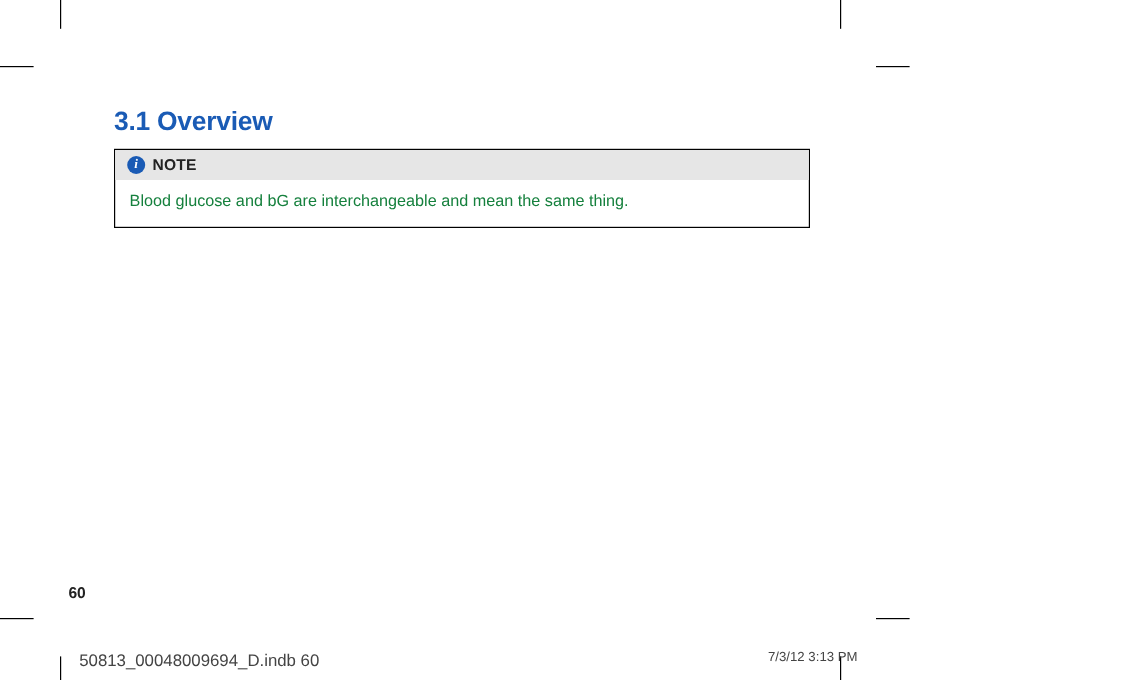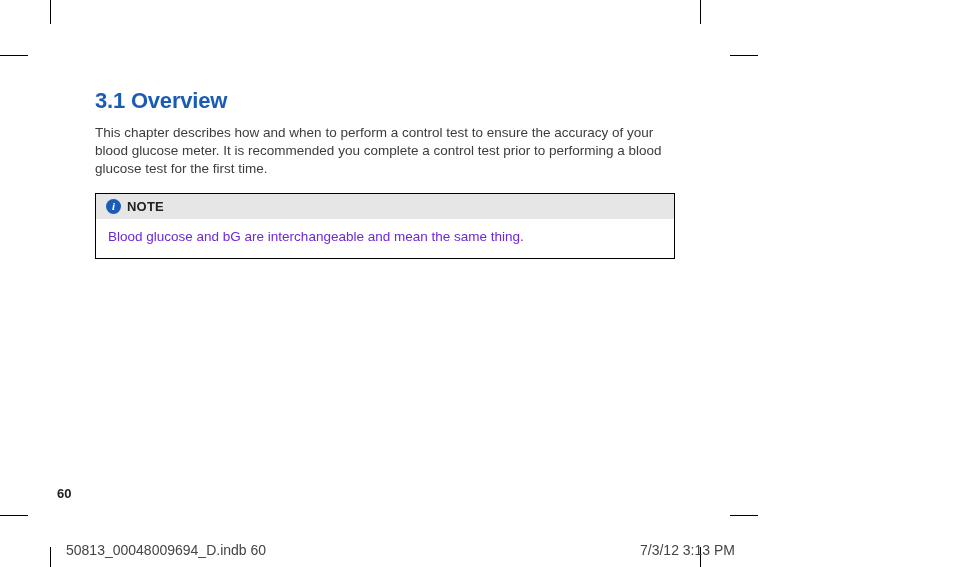--- a/index.html
+++ b/index.html
@@ -76,21 +76,21 @@
       font-size: 13px;
       color: #222;
       font-family: "Arial Narrow", Arial, Helvetica, sans-serif;
       font-stretch: condensed;
       letter-spacing: 0.2px;
       text-align: right;
     }
     .note-body {
       padding: 10px 12px 14px 12px;
       font-size: 13.5px;
-      color: #6d28d9;
+      color: #15803d;
       font-family: "Arial Narrow", Arial, Helvetica, sans-serif;
       font-stretch: condensed;
     }
     .page-number {
       position: absolute;
       left: 57px;
       top: 486px;
       font-weight: 700;
       font-size: 13px;
       color: #222;
@@ -102,39 +102,38 @@
       position: absolute;
       left: 66px;
       top: 542px;
       font-size: 14px;
       color: #444;
     }
     .footer-right {
       position: absolute;
       left: 640px;
       top: 542px;
-      font-size: 14px;
+      font-size: 11px;
       color: #444;
     }
   </style>
 </head>
 <body>
 
 <div class="crop-mark cm-top-left-v"></div>
 <div class="crop-mark cm-top-right-v"></div>
 <div class="crop-mark cm-left-top-h"></div>
 <div class="crop-mark cm-right-top-h"></div>
 <div class="crop-mark cm-left-bot-h"></div>
 <div class="crop-mark cm-right-bot-h"></div>
 <div class="crop-mark cm-bot-left-v"></div>
 <div class="crop-mark cm-bot-right-v"></div>
 
 <div class="page">
   <h2 class="heading">3.1 Overview</h2>
-  <p class="body-text">This chapter describes how and when to perform a control test to ensure the accuracy of your blood glucose meter. It is recommended you complete a control test prior to performing a blood glucose test for the first time.</p>
 
   <div class="note-box">
     <div class="note-header">
       <span class="info-icon">i</span>
       <span class="note-label">NOTE</span>
     </div>
     <div class="note-body">Blood glucose and bG are interchangeable and mean the same thing.</div>
   </div>
 </div>
 

